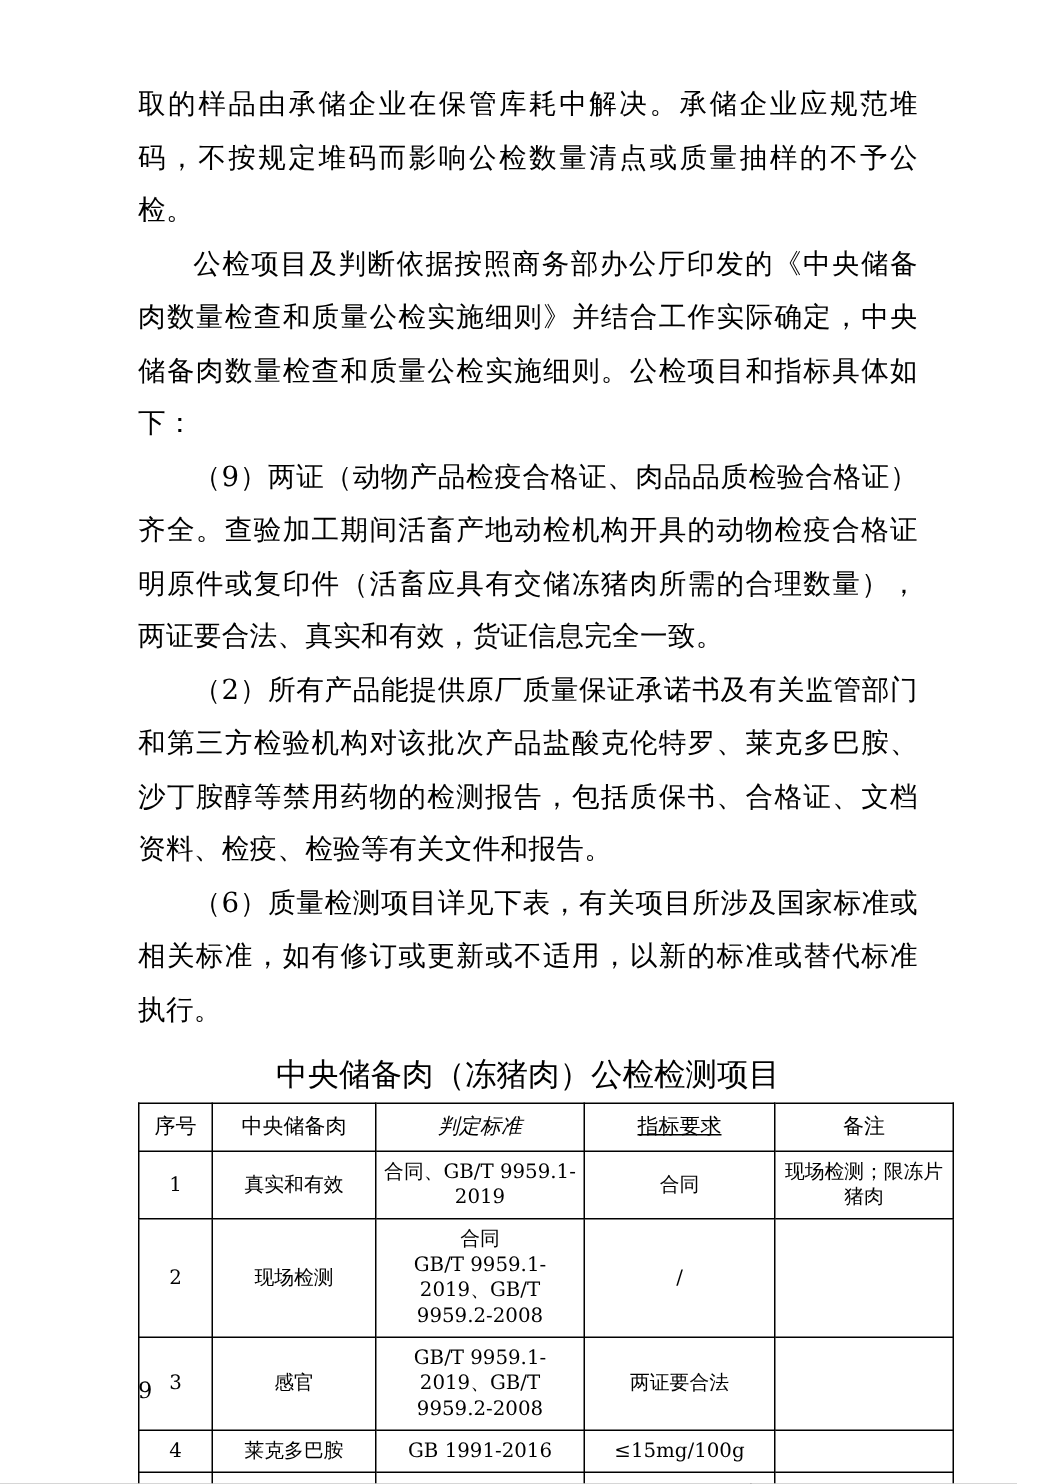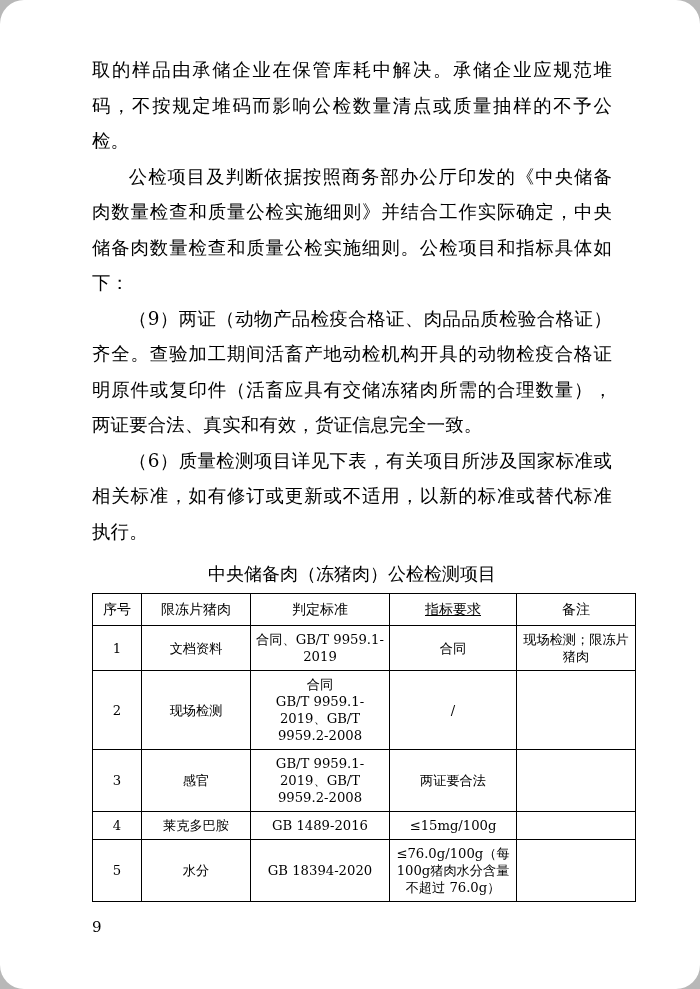--- a/index.html
+++ b/index.html
@@ -11,21 +11,20 @@
     font-family: "Liberation Serif", "DejaVu Serif", serif;
   }
   .page {
     position: relative;
     width: 700px;
     height: 989px;
     background: #ffffff;
     margin: 0 auto;
     overflow: hidden;
     box-sizing: border-box;
-    border-radius: 24px;
   }
   .content {
     position: absolute;
     left: 92px;
     top: 52px;
     width: 520px;
   }
   p.para {
     margin: 0 0 0 0;
     font-size: 18.4px;
@@ -34,21 +33,21 @@
     text-justify: inter-ideograph;
     letter-spacing: 0.2px;
     color: #000;
     font-family: "DejaVu Serif", "Liberation Serif", serif;
   }
   p.indent {
     text-indent: 2em;
   }
   .table-caption {
     text-align: center;
-    font-size: 18px;
+    font-size: 21px;
     line-height: 30px;
     margin-top: 10px;
     margin-bottom: 4px;
     font-family: "DejaVu Serif", "Liberation Serif", serif;
     color: #000;
   }
   table.qtable {
     border-collapse: collapse;
     width: 518px;
     margin: 0;
@@ -65,21 +64,21 @@
     color: #000;
     font-weight: normal;
   }
   table.qtable th {
     font-size: 14px;
     padding: 7px 2px;
     margin-top: 24px;
   }
   .col0 { width: 44px; }
   .col1 { width: 104px; }
-  .col2 { width: 134px; }
+  .col2 { width: 134px; font-style: italic; }
   .col3 { width: 122px; text-decoration: underline; }
   .col4 { width: 114px; }
   .cell-num { font-size: 13.5px; }
   .cell-sm { font-size: 12.4px; line-height: 16px; }
   .page-number {
     position: absolute;
     left: 92px;
     top: 918px;
     font-size: 15px;
     font-family: "DejaVu Serif", "Liberation Serif", serif;
@@ -88,38 +87,39 @@
 </style>
 </head>
 <body>
 
 <div class="page">
   <div class="content">
 
     <p class="para">取的样品由承储企业在保管库耗中解决。承储企业应规范堆码，不按规定堆码而影响公检数量清点或质量抽样的不予公检。</p>
     <p class="para indent">公检项目及判断依据按照商务部办公厅印发的《中央储备肉数量检查和质量公检实施细则》并结合工作实际确定，中央储备肉数量检查和质量公检实施细则。公检项目和指标具体如下：</p>
     <p class="para indent">（9）两证（动物产品检疫合格证、肉品品质检验合格证）齐全。查验加工期间活畜产地动检机构开具的动物检疫合格证明原件或复印件（活畜应具有交储冻猪肉所需的合理数量），两证要合法、真实和有效，货证信息完全一致。</p>
+    <p class="para indent">（2）所有产品能提供原厂质量保证承诺书及有关监管部门和第三方检验机构对该批次产品盐酸克伦特罗、莱克多巴胺、沙丁胺醇等禁用药物的检测报告，包括质保书、合格证、文档资料、检疫、检验等有关文件和报告。</p>
     <p class="para indent">（6）质量检测项目详见下表，有关项目所涉及国家标准或相关标准，如有修订或更新或不适用，以新的标准或替代标准执行。</p>
 
     <div class="table-caption">中央储备肉（冻猪肉）公检检测项目</div>
 
     <table class="qtable">
       <thead>
         <tr>
           <th class="col0">序号</th>
-          <th class="col1">限冻片猪肉</th>
+          <th class="col1">中央储备肉</th>
           <th class="col2">判定标准</th>
           <th class="col3">指标要求</th>
           <th class="col4">备注</th>
         </tr>
       </thead>
       <tbody>
         <tr>
           <td class="cell-num">1</td>
-          <td>文档资料</td>
+          <td>真实和有效</td>
           <td class="cell-sm">合同、GB/T 9959.1-2019</td>
           <td class="cell-sm">合同</td>
           <td class="cell-sm">现场检测；限冻片猪肉</td>
         </tr>
         <tr>
           <td class="cell-num">2</td>
           <td>现场检测</td>
           <td class="cell-sm" style="white-space: pre-line;">合同
 GB/T 9959.1-2019、GB/T 9959.2-2008</td>
           <td class="cell-sm">/</td>
@@ -128,21 +128,21 @@
         <tr>
           <td class="cell-num">3</td>
           <td>感官</td>
           <td class="cell-sm">GB/T 9959.1-2019、GB/T 9959.2-2008</td>
           <td class="cell-sm">两证要合法</td>
           <td class="cell-sm"></td>
         </tr>
         <tr>
           <td class="cell-num">4</td>
           <td class="cell-sm">莱克多巴胺</td>
-          <td class="cell-sm">GB 1489-2016</td>
+          <td class="cell-sm">GB 1991-2016</td>
           <td class="cell-sm">≤15mg/100g</td>
           <td class="cell-sm"></td>
         </tr>
         <tr>
           <td class="cell-num">5</td>
           <td>水分</td>
           <td class="cell-sm">GB 18394-2020</td>
           <td class="cell-sm">≤76.0g/100g（每100g猪肉水分含量不超过 76.0g）</td>
           <td class="cell-sm"></td>
         </tr>

